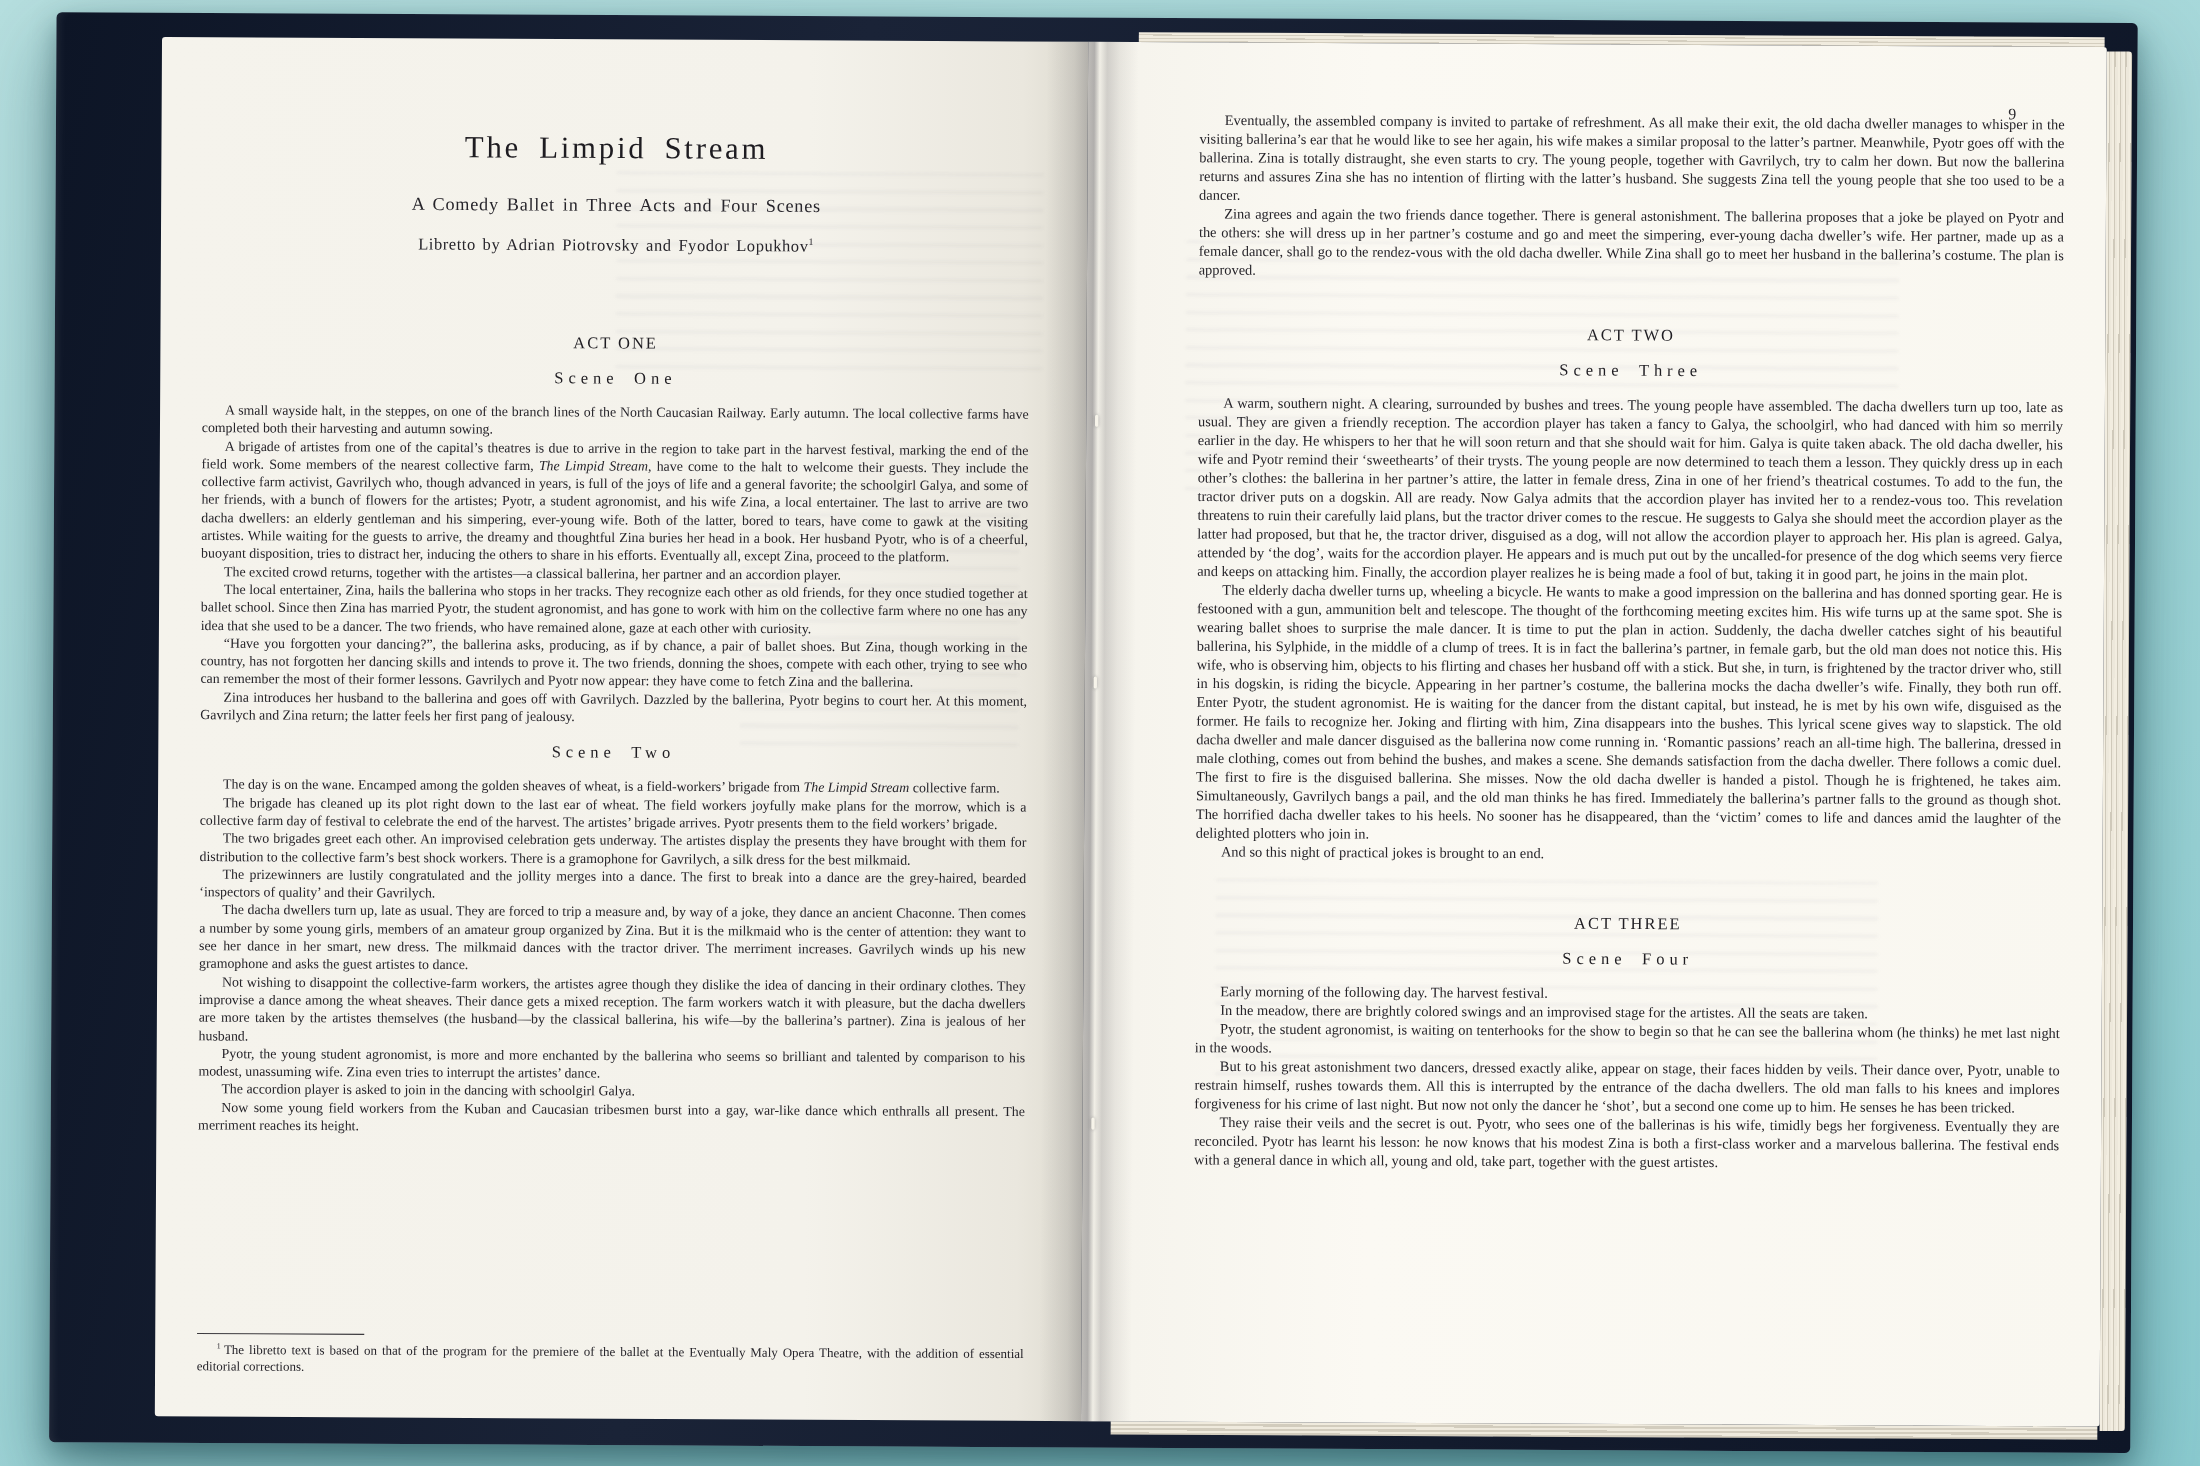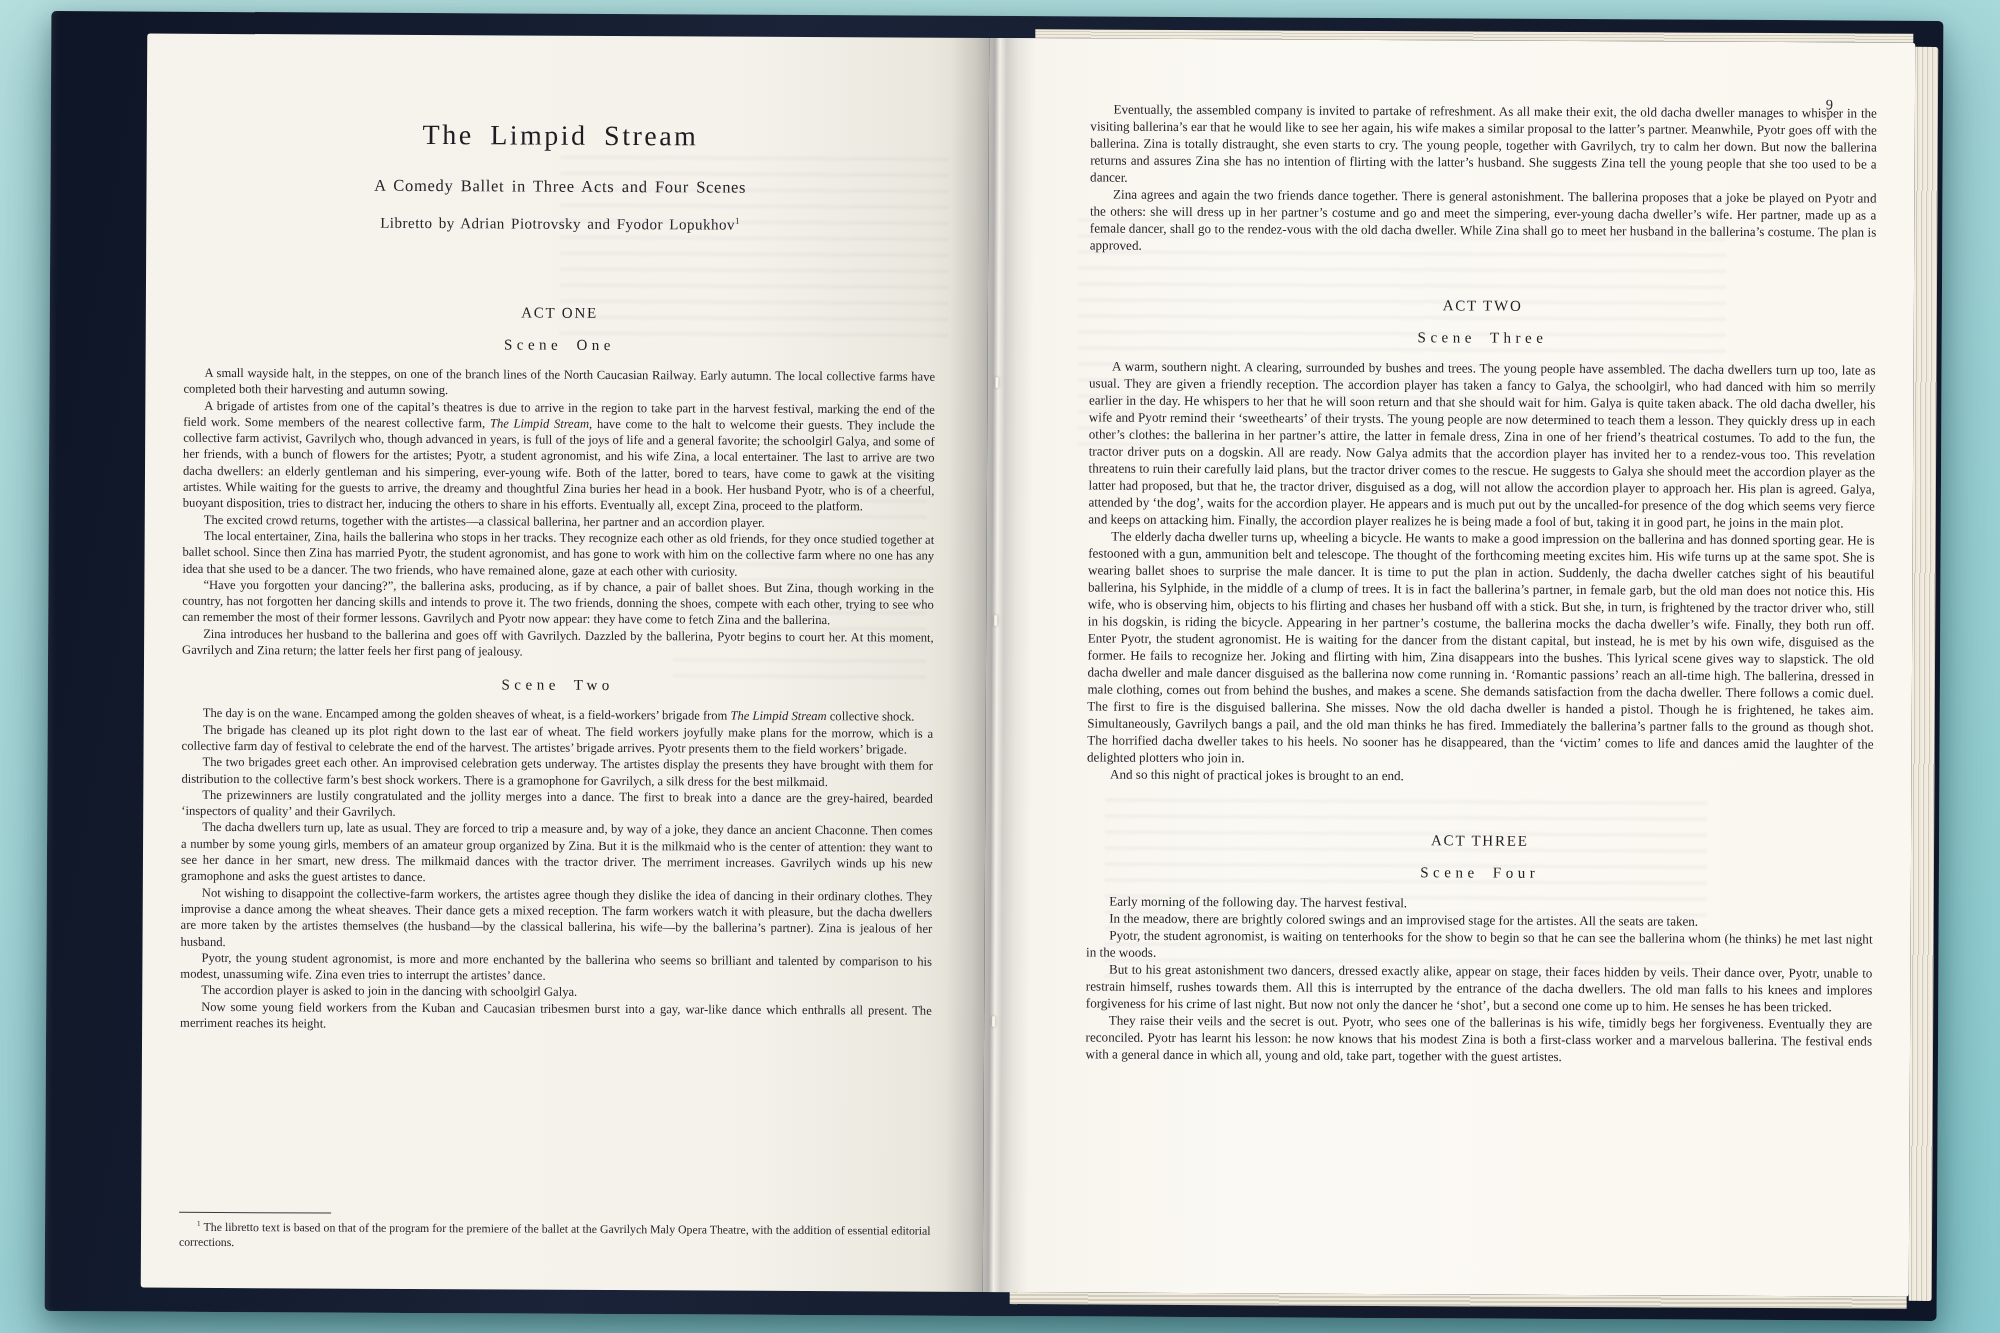--- a/index.html
+++ b/index.html
@@ -77,33 +77,33 @@
         <div class="paras">
             <p>A small wayside halt, in the steppes, on one of the branch lines of the North Caucasian Railway. Early autumn. The local collective farms have completed both their harvesting and autumn sowing.</p>
             <p><span>A brigade of artistes from one of the capital’s theatres is due to arrive in the region to take part in the harvest festival, marking the end of the field work. Some members of the nearest collective farm, </span><span style="font-style: italic;">The Limpid Stream</span><span>, have come to the halt to welcome their guests. They include the collective farm activist, Gavrilych who, though advanced in years, is full of the joys of life and a general favorite; the schoolgirl Galya, and some of her friends, with a bunch of flowers for the artistes; Pyotr, a student agronomist, and his wife Zina, a local entertainer. The last to arrive are two dacha dwellers: an elderly gentleman and his simpering, ever-young wife. Both of the latter, bored to tears, have come to gawk at the visiting artistes. While waiting for the guests to arrive, the dreamy and thoughtful Zina buries her head in a book. Her husband Pyotr, who is of a cheerful, buoyant disposition, tries to distract her, inducing the others to share in his efforts. Eventually all, except Zina, proceed to the platform.</span></p>
             <p>The excited crowd returns, together with the artistes—a classical ballerina, her partner and an accordion player.</p>
             <p>The local entertainer, Zina, hails the ballerina who stops in her tracks. They recognize each other as old friends, for they once studied together at ballet school. Since then Zina has married Pyotr, the student agronomist, and has gone to work with him on the collective farm where no one has any idea that she used to be a dancer. The two friends, who have remained alone, gaze at each other with curiosity.</p>
             <p>“Have you forgotten your dancing?”, the ballerina asks, producing, as if by chance, a pair of ballet shoes. But Zina, though working in the country, has not forgotten her dancing skills and intends to prove it. The two friends, donning the shoes, compete with each other, trying to see who can remember the most of their former lessons. Gavrilych and Pyotr now appear: they have come to fetch Zina and the ballerina.</p>
             <p>Zina introduces her husband to the ballerina and goes off with Gavrilych. Dazzled by the ballerina, Pyotr begins to court her. At this moment, Gavrilych and Zina return; the latter feels her first pang of jealousy.</p>
           </div>
         <h4 class="scene-heading" style="margin-top:17px;">Scene Two</h4>
         <div class="paras">
-            <p><span>The day is on the wane. Encamped among the golden sheaves of wheat, is a field-workers’ brigade from </span><span style="font-style: italic;">The Limpid Stream</span><span> collective shock.</span></p>
+            <p><span>The day is on the wane. Encamped among the golden sheaves of wheat, is a field-workers’ brigade from </span><span style="font-style: italic;">The Limpid Stream</span><span> collective farm.</span></p>
             <p>The brigade has cleaned up its plot right down to the last ear of wheat. The field workers joyfully make plans for the morrow, which is a collective farm day of festival to celebrate the end of the harvest. The artistes’ brigade arrives. Pyotr presents them to the field workers’ brigade.</p>
             <p>The two brigades greet each other. An improvised celebration gets underway. The artistes display the presents they have brought with them for distribution to the collective farm’s best shock workers. There is a gramophone for Gavrilych, a silk dress for the best milkmaid.</p>
             <p>The prizewinners are lustily congratulated and the jollity merges into a dance. The first to break into a dance are the grey-haired, bearded ‘inspectors of quality’ and their Gavrilych.</p>
             <p>The dacha dwellers turn up, late as usual. They are forced to trip a measure and, by way of a joke, they dance an ancient Chaconne. Then comes a number by some young girls, members of an amateur group organized by Zina. But it is the milkmaid who is the center of attention: they want to see her dance in her smart, new dress. The milkmaid dances with the tractor driver. The merriment increases. Gavrilych winds up his new gramophone and asks the guest artistes to dance.</p>
             <p>Not wishing to disappoint the collective-farm workers, the artistes agree though they dislike the idea of dancing in their ordinary clothes. They improvise a dance among the wheat sheaves. Their dance gets a mixed reception. The farm workers watch it with pleasure, but the dacha dwellers are more taken by the artistes themselves (the husband—by the classical ballerina, his wife—by the ballerina’s partner). Zina is jealous of her husband.</p>
             <p>Pyotr, the young student agronomist, is more and more enchanted by the ballerina who seems so brilliant and talented by comparison to his modest, unassuming wife. Zina even tries to interrupt the artistes’ dance.</p>
             <p>The accordion player is asked to join in the dancing with schoolgirl Galya.</p>
             <p>Now some young field workers from the Kuban and Caucasian tribesmen burst into a gay, war-like dance which enthralls all present. The merriment reaches its height.</p>
           </div>
         <div class="footnote-block">
           <div class="footnote-rule"></div>
-          <p class="footnote-text"><sup>1</sup><span>The libretto text is based on that of the program for the premiere of the ballet at the Gavrilych Maly Opera Theatre, with the addition of essential editorial corrections.</span></p>
+          <p class="footnote-text"><sup>1</sup><span>The libretto text is based on that of the program for the premiere of the ballet at the Eventually Maly Opera Theatre, with the addition of essential editorial corrections.</span></p>
         </div>
       </div>
 
       <div class="page page-right">
         <div class="ghost" style="top:180px;left:90px;width:70%;height:230px;"></div>
         <div class="ghost" style="top:760px;left:120px;width:65%;height:180px;"></div>
         <div class="page-number">9</div>
         <div class="paras opening">
             <p>Eventually, the assembled company is invited to partake of refreshment. As all make their exit, the old dacha dweller manages to whisper in the visiting ballerina’s ear that he would like to see her again, his wife makes a similar proposal to the latter’s partner. Meanwhile, Pyotr goes off with the ballerina. Zina is totally distraught, she even starts to cry. The young people, together with Gavrilych, try to calm her down. But now the ballerina returns and assures Zina she has no intention of flirting with the latter’s husband. She suggests Zina tell the young people that she too used to be a dancer.</p>
             <p>Zina agrees and again the two friends dance together. There is general astonishment. The ballerina proposes that a joke be played on Pyotr and the others: she will dress up in her partner’s costume and go and meet the simpering, ever-young dacha dweller’s wife. Her partner, made up as a female dancer, shall go to the rendez-vous with the old dacha dweller. While Zina shall go to meet her husband in the ballerina’s costume. The plan is approved.</p>

